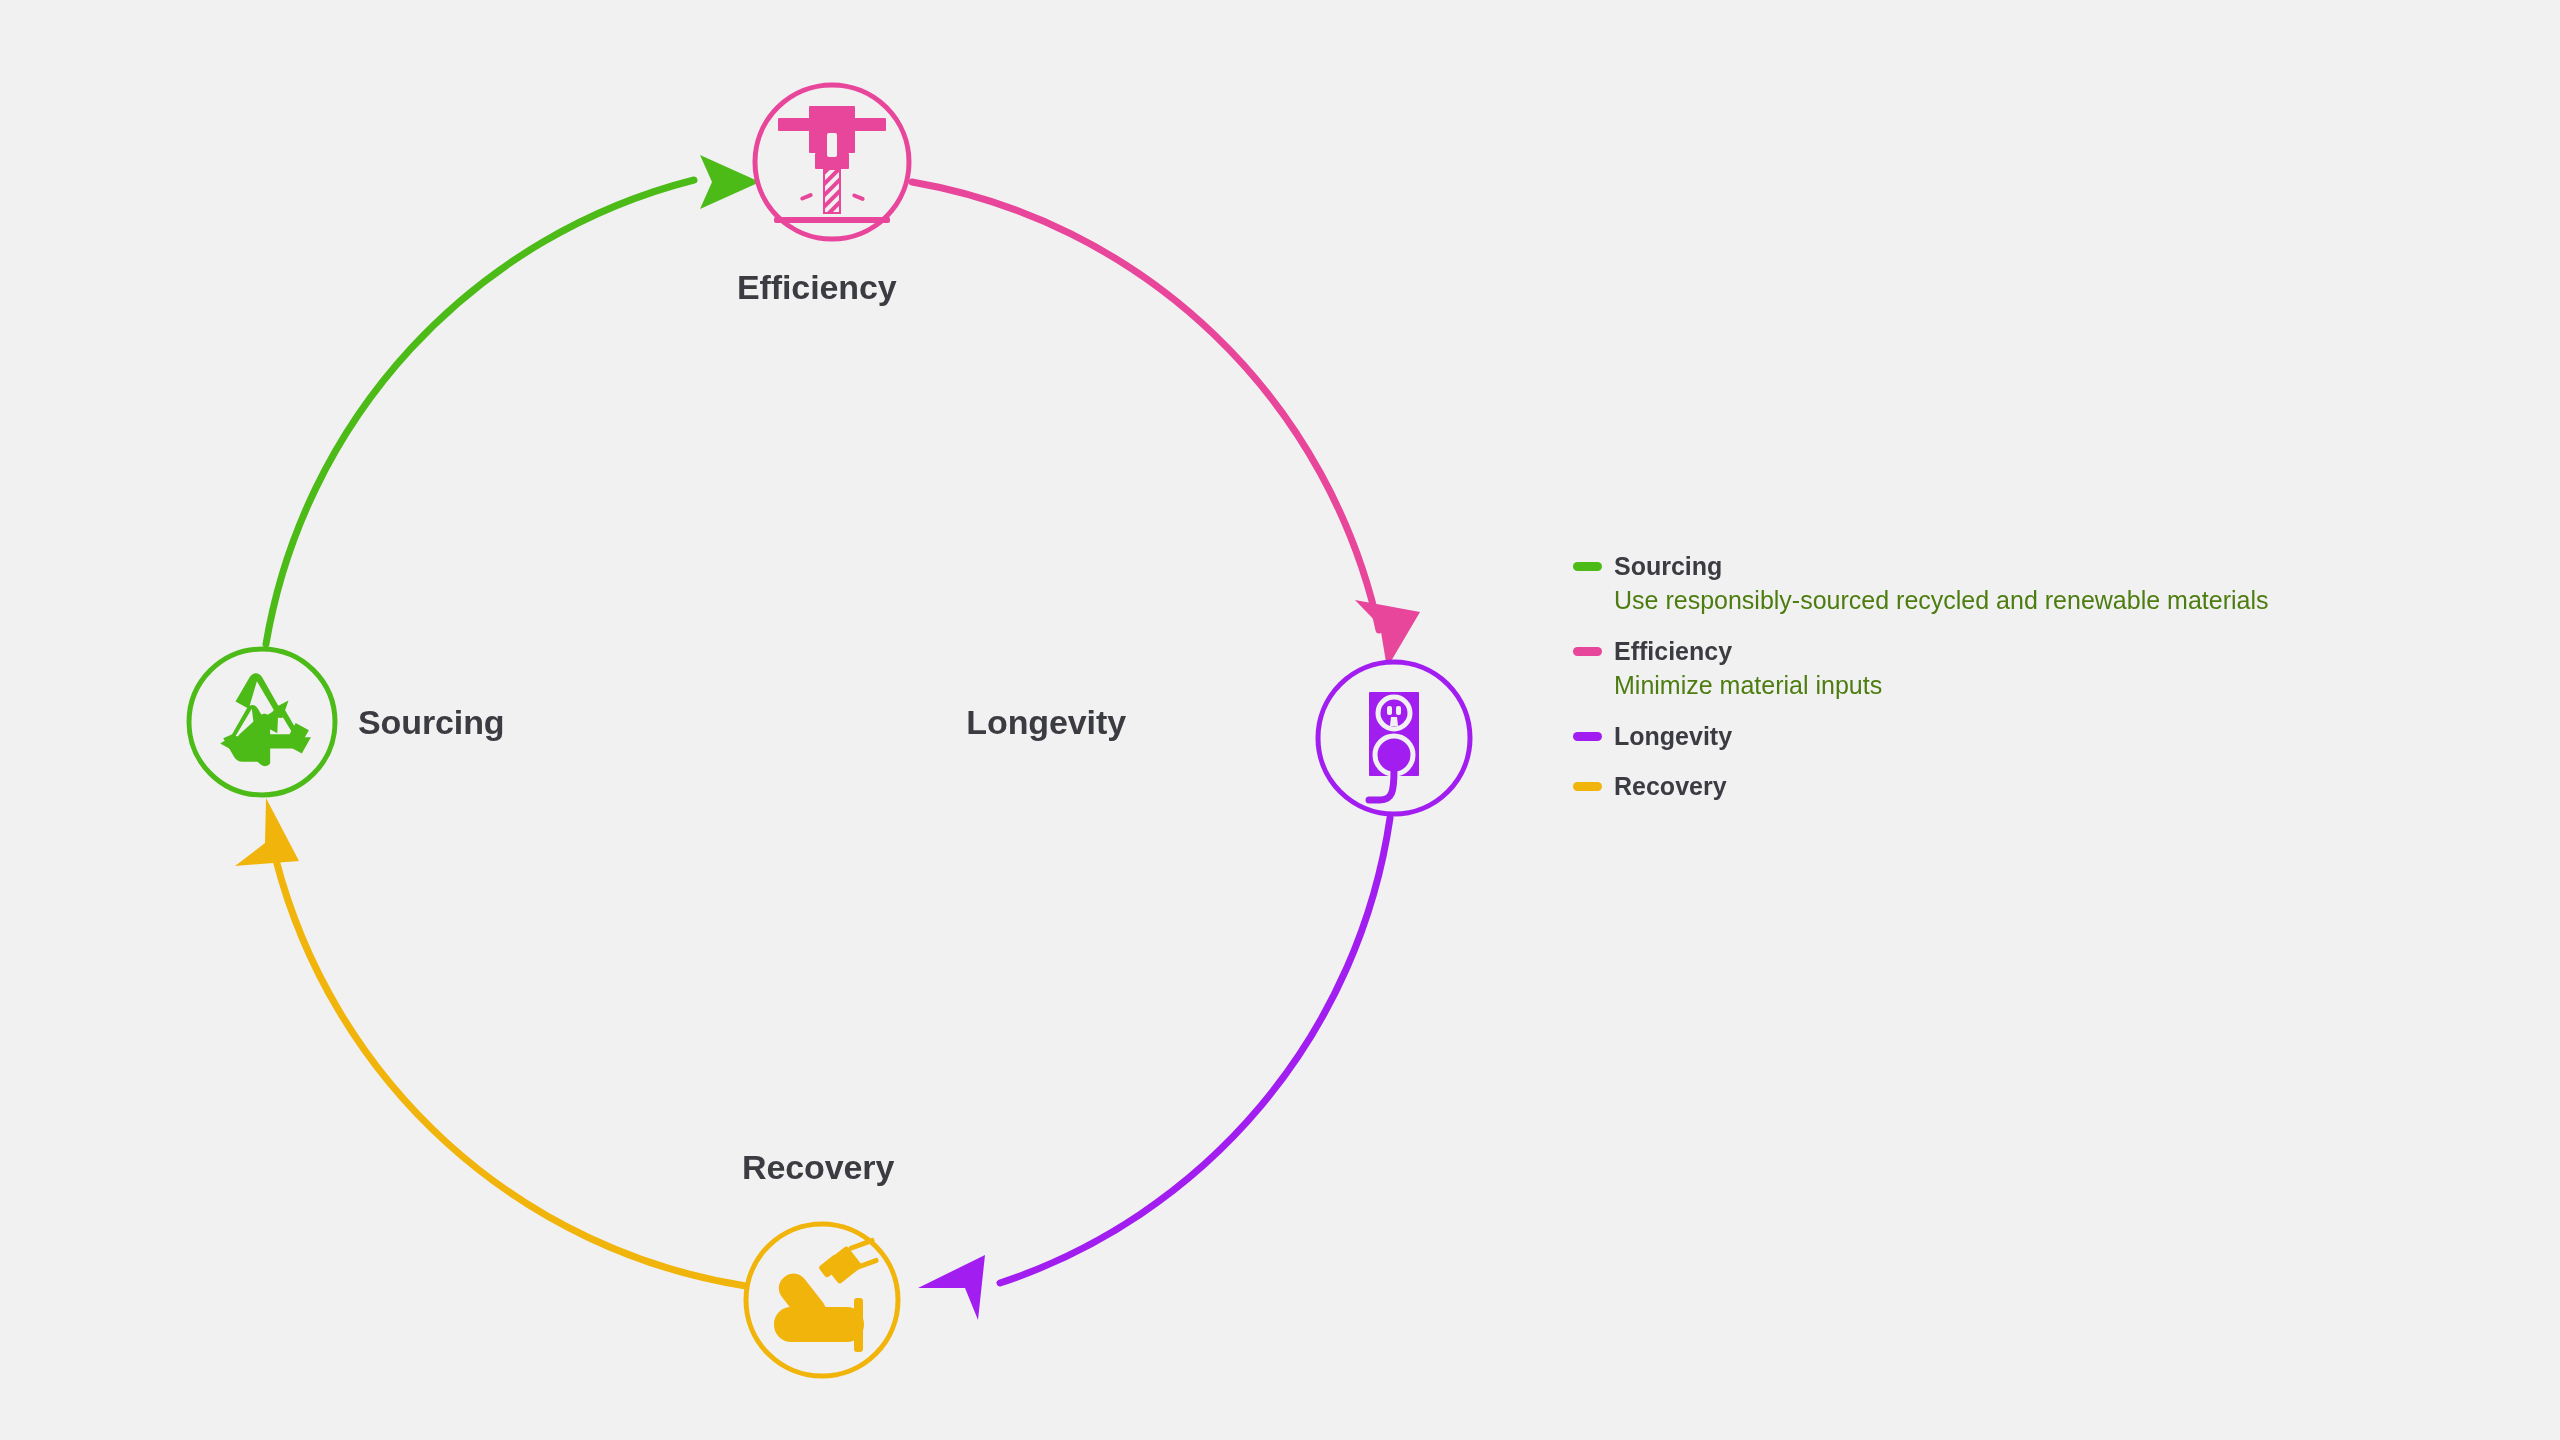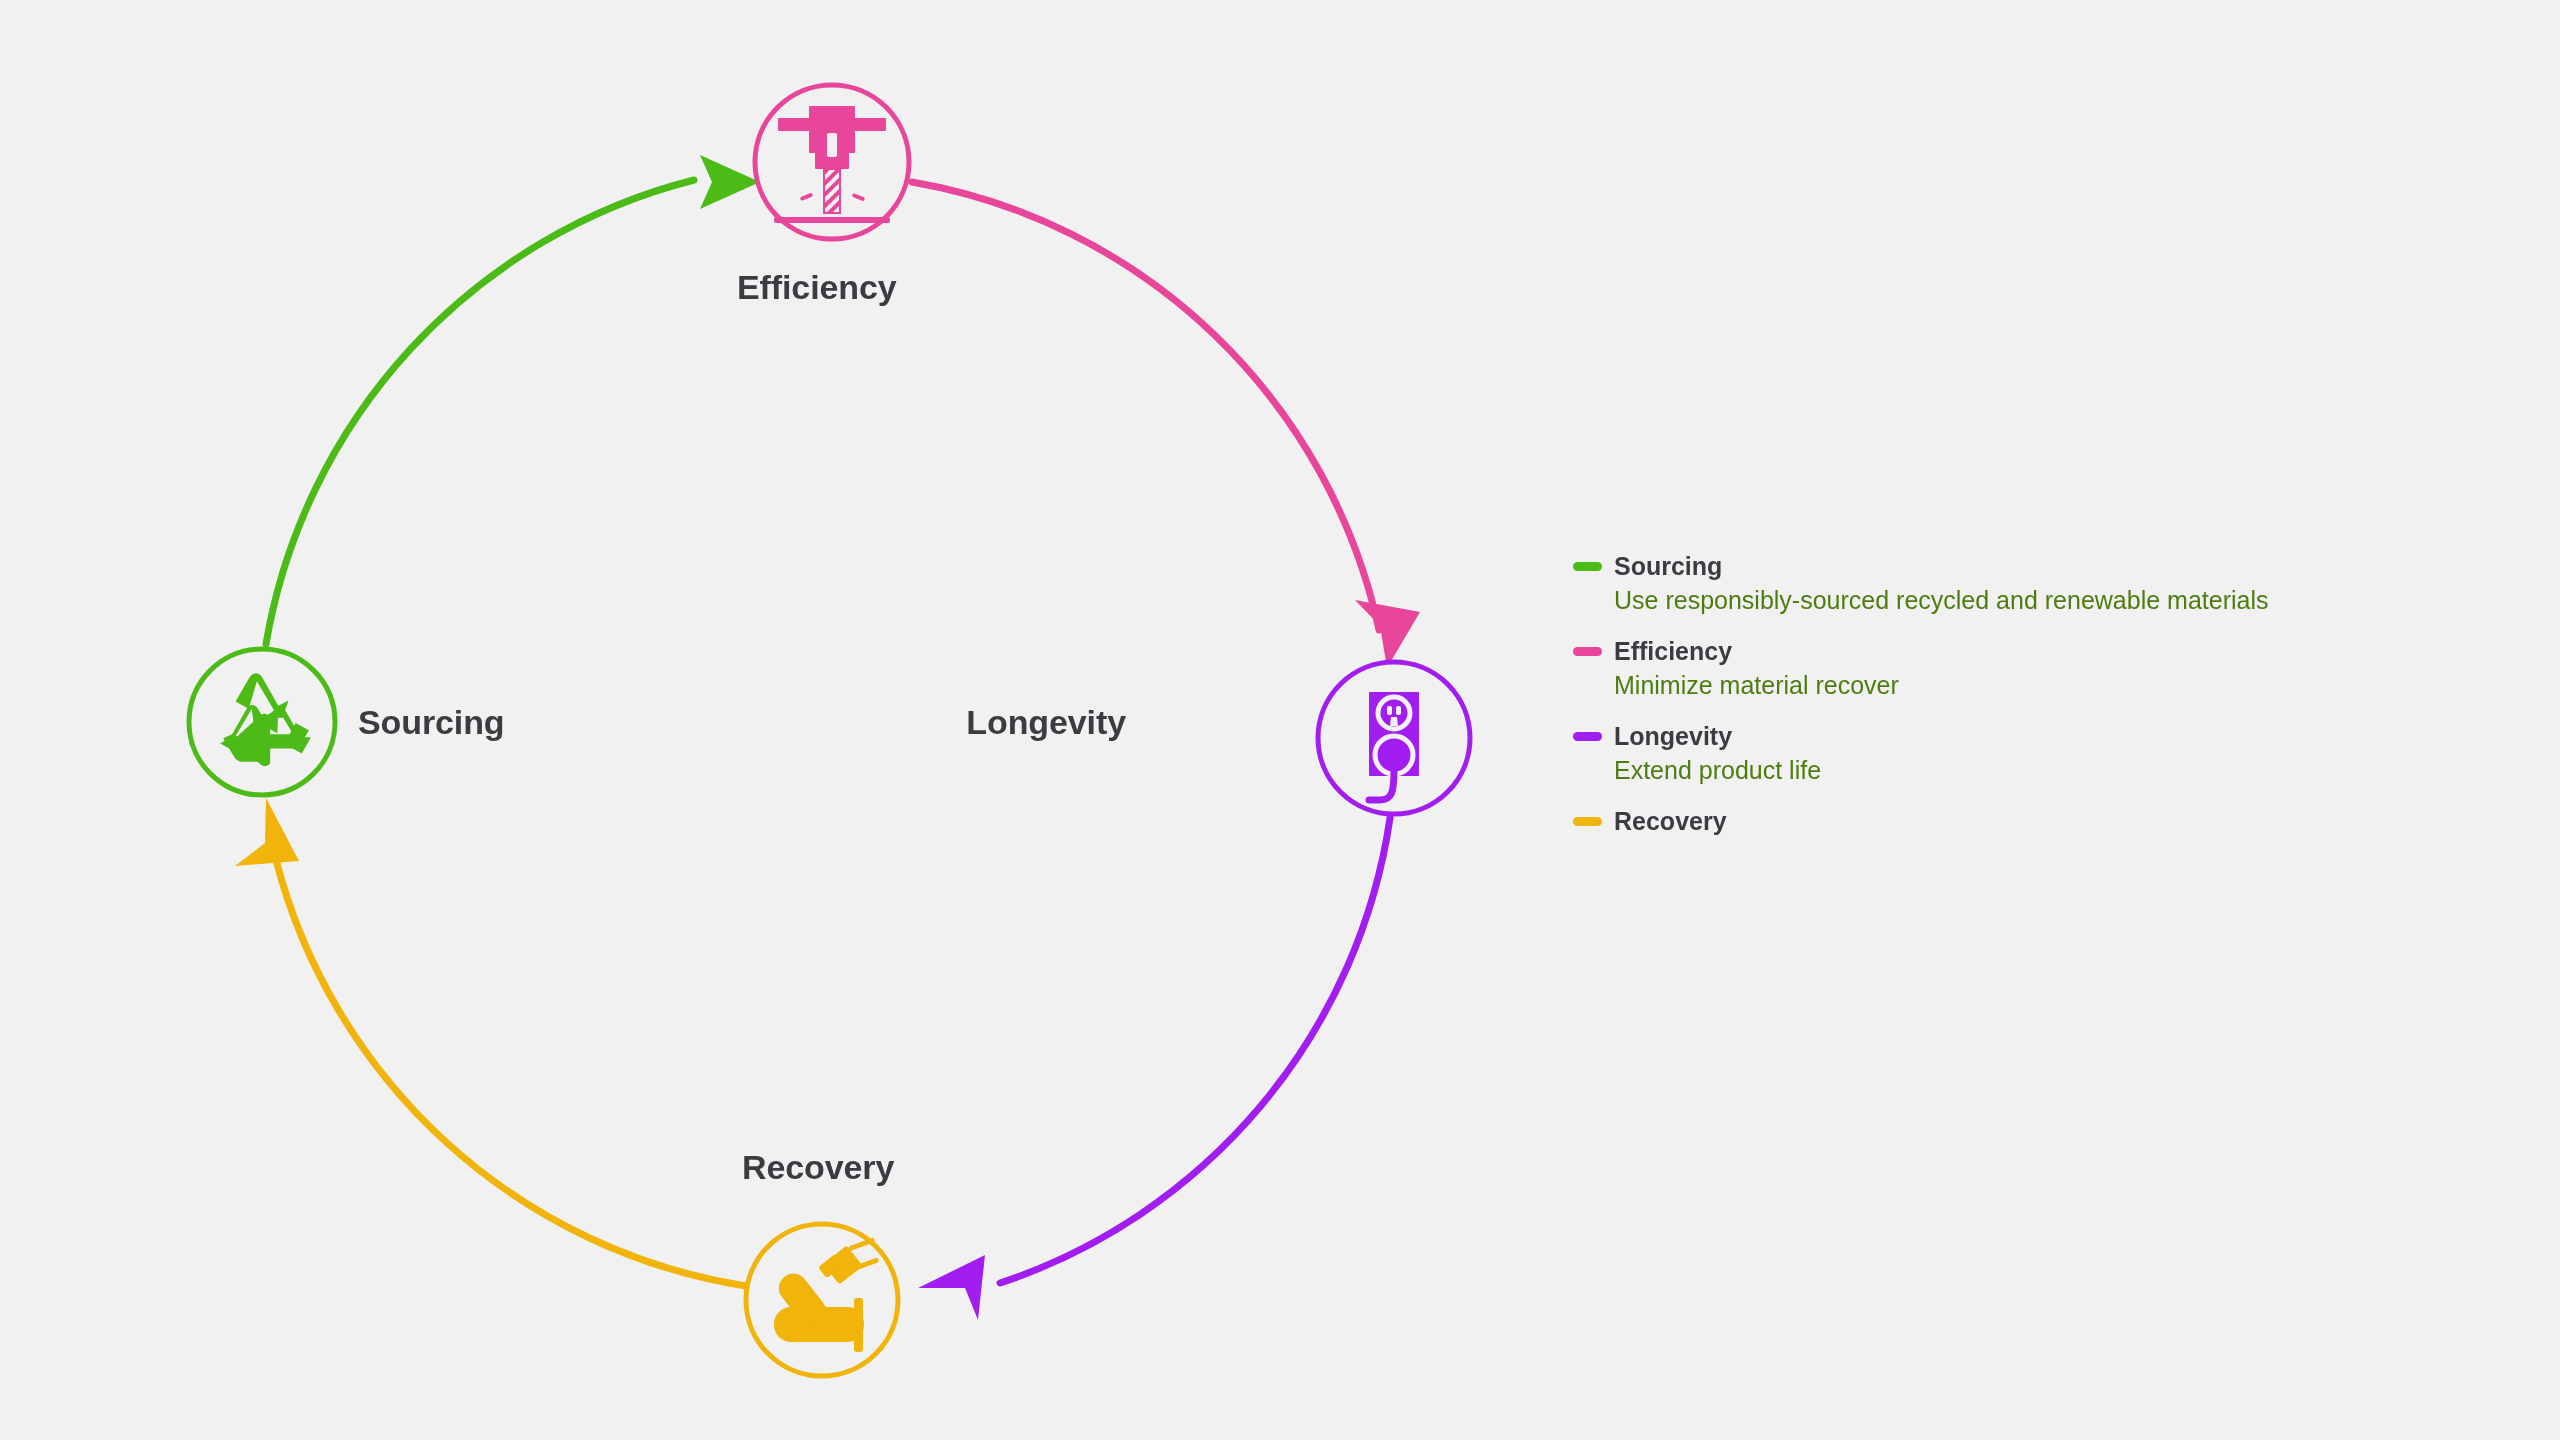--- a/index.html
+++ b/index.html
@@ -217,29 +217,28 @@
         <span class="legend-title">Sourcing</span>
       </div>
       <div class="legend-desc">Use responsibly-sourced recycled and renewable materials</div>
     </div>
 
     <div class="legend-item">
       <div class="legend-head">
         <span class="legend-swatch" style="background:#e8469b"></span>
         <span class="legend-title">Efficiency</span>
       </div>
-      <div class="legend-desc">Minimize material recover</div>
+      <div class="legend-desc">Minimize material inputs</div>
     </div>
 
     <div class="legend-item">
       <div class="legend-head">
         <span class="legend-swatch" style="background:#a21ef0"></span>
         <span class="legend-title">Longevity</span>
       </div>
-      <div class="legend-desc">Extend product life</div>
     </div>
 
     <div class="legend-item">
       <div class="legend-head">
         <span class="legend-swatch" style="background:#f0b40b"></span>
         <span class="legend-title">Recovery</span>
       </div>
     </div>
 
   </div>

